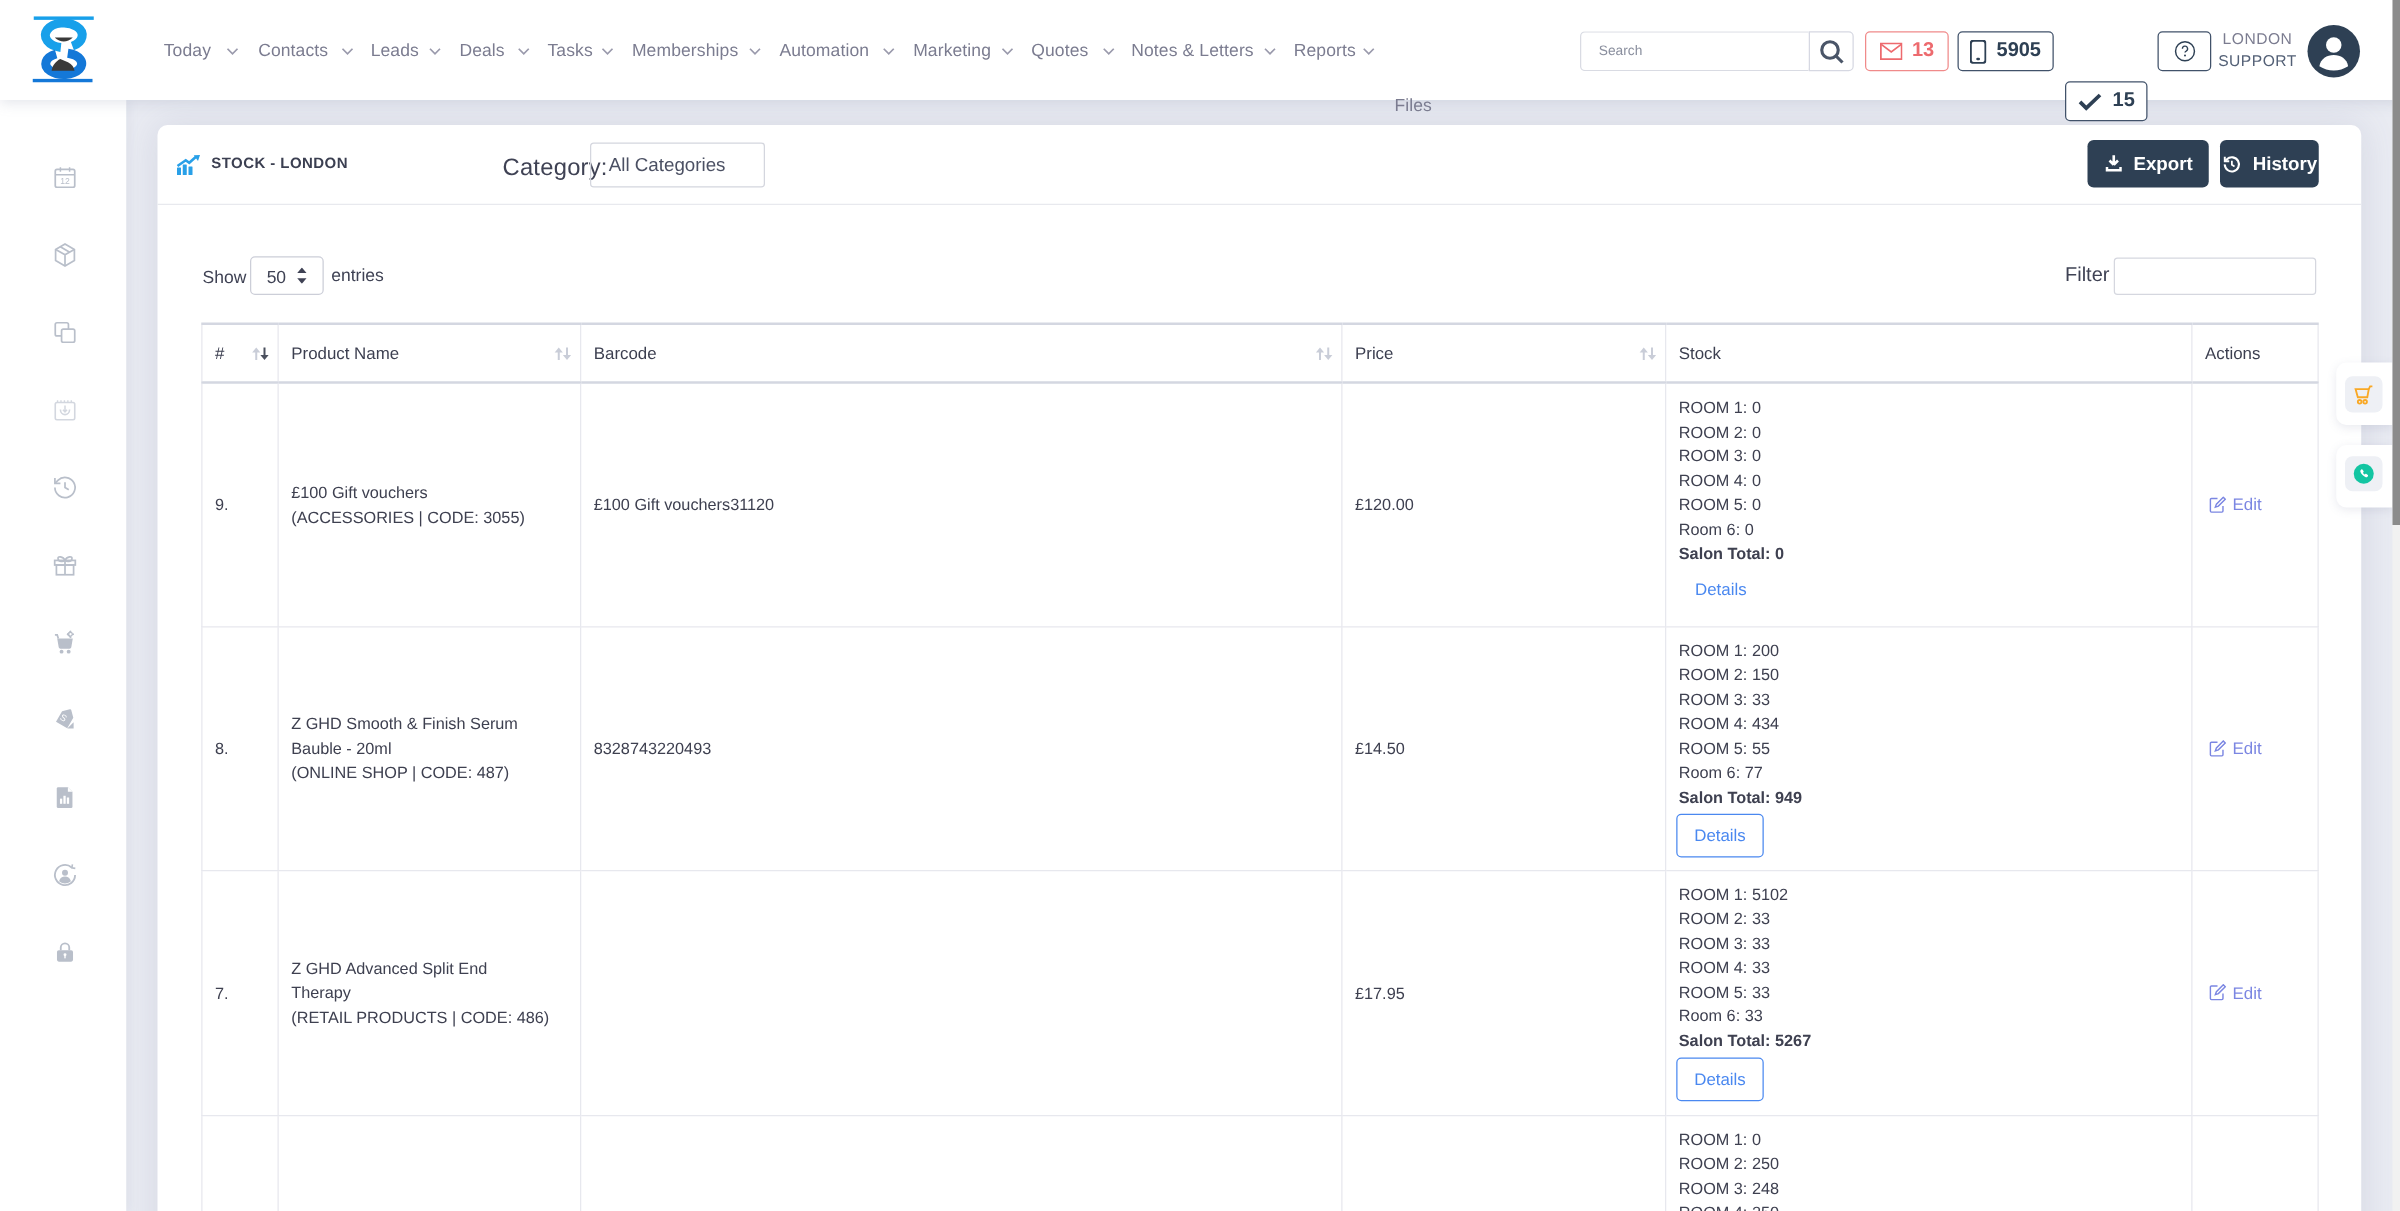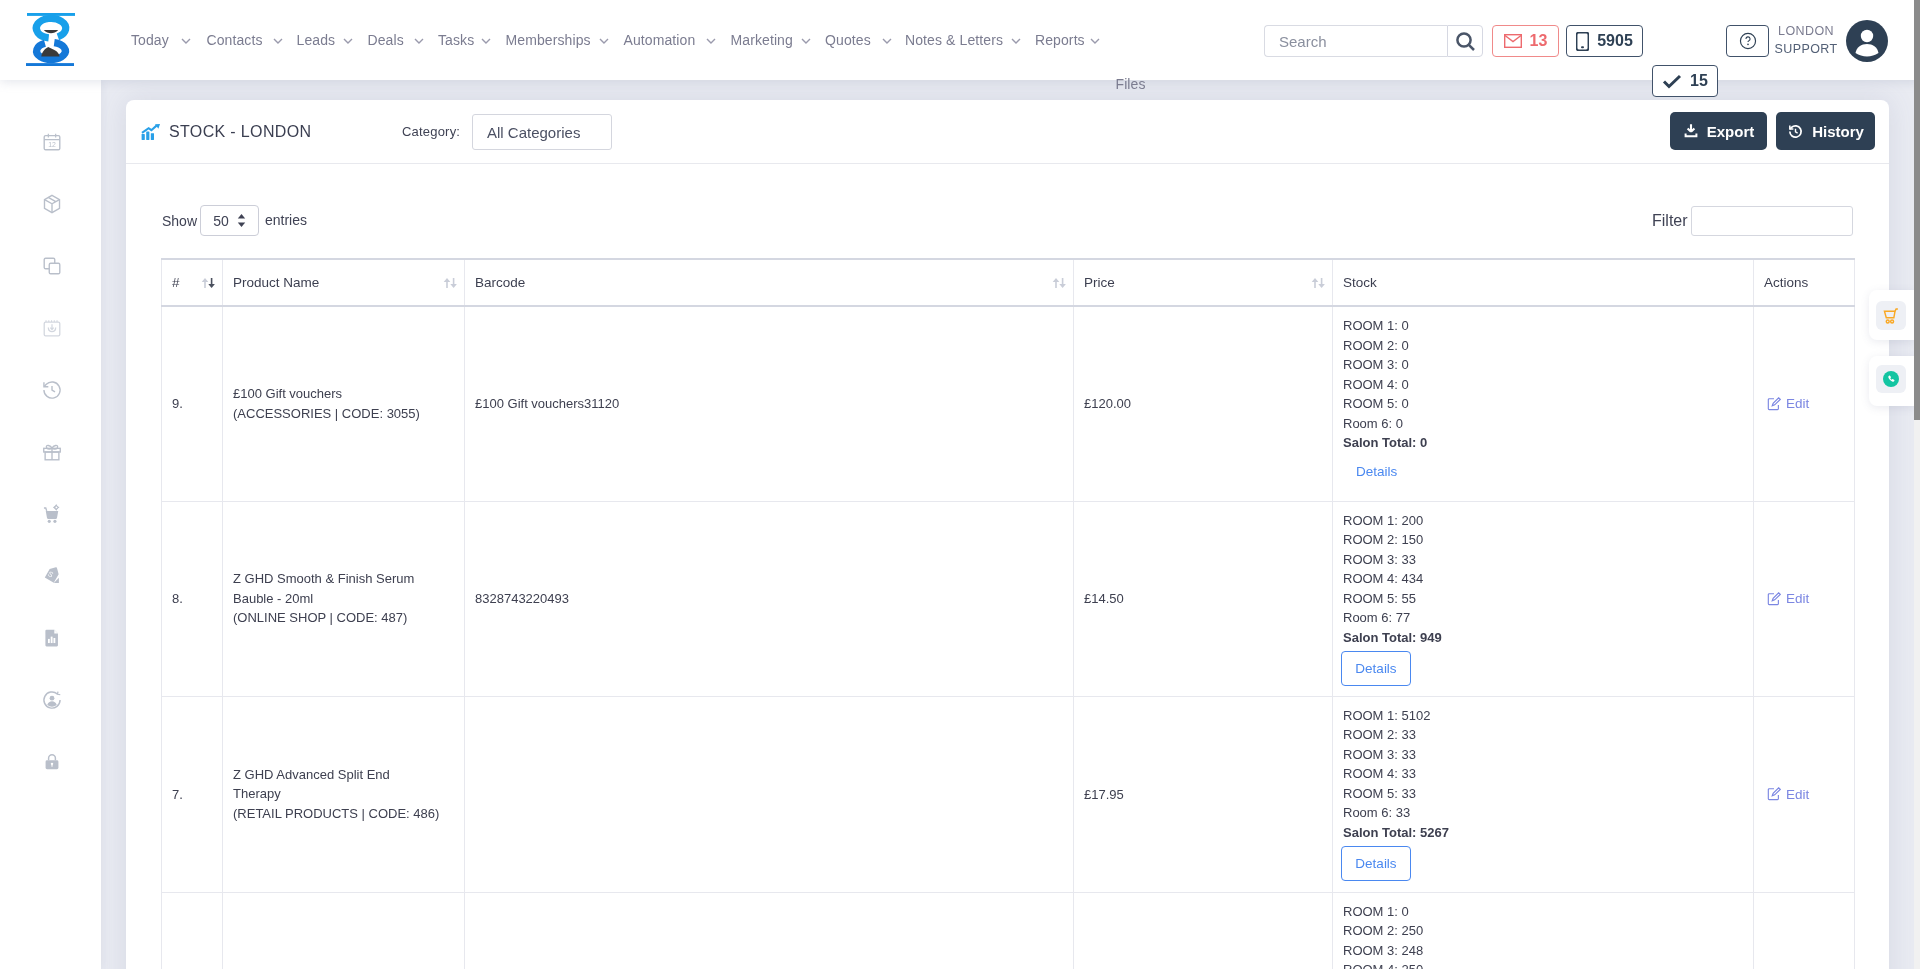--- a/index.html
+++ b/index.html
@@ -5,45 +5,45 @@
 * { margin:0; padding:0; box-sizing:border-box; }
 html,body { width:1920px; height:969px; overflow:hidden; font-family:"Liberation Sans", sans-serif; background:#e9ebf2; position:relative; }
 
 
 .topbar { position:absolute; left:0; top:0; width:1920px; height:80px; background:#fff; z-index:20; box-shadow:0 2px 10px rgba(130,140,170,.22); }
 .logo { position:absolute; left:26px; top:13px; }
 .nav { position:absolute; left:0; top:0; height:80px; width:1200px; }
 .nav .it { position:absolute; top:31.5px; color:#7b7c90; font-size:14px; letter-spacing:0.1px; white-space:nowrap; }
 .nav .car { position:absolute; top:37.5px; } .nav .car svg { display:block; }
 .searchgrp { position:absolute; left:1264px; top:25px; display:flex; }
-.searchinput { width:183px; height:32px; border:1px solid #d9dbe3; border-right:none; border-radius:4px 0 0 4px; padding-left:14px; font-size:15px; color:#8a8f9e; display:flex; align-items:center; background:#fff; }
+.searchinput { width:183px; height:32px; border:1px solid #d9dbe3; border-right:none; border-radius:4px 0 0 4px; padding-left:14px; font-size:11px; color:#8a8f9e; display:flex; align-items:center; background:#fff; }
 .searchbtn { width:36px; height:32px; border:1px solid #d6d8e2; border-radius:0 4px 4px 0; display:flex; align-items:center; justify-content:center; background:#fff; }
 .hbtn { position:absolute; top:25px; height:32px; border-radius:4px; display:flex; align-items:center; justify-content:center; background:#fff; font-size:16px; font-weight:600; }
 .hbtn.red { left:1492px; width:67px; border:1px solid #f08a8a; color:#ed6a6e; }
 .hbtn.b1 { left:1566px; width:77px; border:1px solid #41526a; color:#2e4054; }
 .hbtn.b2 { left:1652px; width:66px; border:1px solid #41526a; color:#2e4054;margin-top:40px; }
 .hbtn.b3 { left:1726px; width:43px; border:1px solid #41526a; color:#2e4054; }
 .lsup { position:absolute; left:1770px; top:22px; width:72px; text-align:center; font-size:12.5px; letter-spacing:0.4px; line-height:18px; }
 .lsup .l1 { color:#7b7c90; }
 .lsup .l2 { color:#536076; }
 .avatar { position:absolute; left:1846px; top:20px; width:42px; height:42px; border-radius:50%; background:#2e4054; display:flex; align-items:center; justify-content:center; }
 
 
 .sidebar { position:absolute; left:0; top:80px; width:101px; height:889px; background:#fff; z-index:10; box-shadow:2px 0 8px rgba(130,140,170,.10); }
 .sic { position:absolute; left:41px; width:22px; height:22px; }
 
 
 .card { position:absolute; left:126px; top:100px; width:1763px; height:1200px; background:#fff; border-radius:8px; box-shadow:0 0 28px rgba(90,100,140,.14); }
 .card-hd { position:absolute; left:0; top:0; width:100%; height:64px; border-bottom:1px solid #e8e9ee; }
-.title { position:absolute; left:43px; top:23px; font-size:16px; font-weight:400; letter-spacing:0.35px; color:#3b3f51; }
-.cat-lab { position:absolute; left:276px; top:24px; font-size:13px; font-weight:500; letter-spacing:0.2px; color:#3f4254; }
+.title { position:absolute; left:43px; top:23px; font-size:12px; font-weight:700; letter-spacing:0.35px; color:#3b3f51; }
+.cat-lab { position:absolute; left:276px; top:24px; font-size:19px; font-weight:500; letter-spacing:0.2px; color:#3f4254; }
 .cat-sel { position:absolute; left:346px; top:14px; width:140px; height:36px; border:1px solid #d4d6de; border-radius:3px; font-size:15px; color:#4b5063; display:flex; align-items:center; padding-left:14px; }
 .btn-dark { position:absolute; top:12px; height:38px; background:#2e4054; border-radius:5px; color:#fff; font-size:15px; font-weight:600; display:flex; align-items:center; justify-content:center; }
 .btn-exp { left:1544px; width:97px; }
-.btn-his { left:1650px; width:99px; }
+.btn-his { left:1650px; width:79px; }
 .btn-dark svg { margin-right:8px; }
 
 .show-row { position:absolute; left:36px; top:105px; height:31px; display:flex; align-items:center; font-size:14px; color:#3f4254; }
 .show-sel { position:absolute; left:38px; top:0; width:59px; height:31px; border:1px solid #ccced8; border-radius:4px; display:flex; align-items:center; justify-content:center; font-size:14px; color:#3f4254; }
 .show-ent { position:absolute; left:103px; top:7px; }
 .filter-lab { position:absolute; left:1526px; top:112px; font-size:16px; color:#3f4254; }
 .filter-inp { position:absolute; left:1565px; top:106px; width:162px; height:30px; border:1px solid #d5d7df; border-radius:3px; background:#fff; }
 
 
 table.dt { position:absolute; left:35px; top:158px; width:1693px; border-collapse:collapse; table-layout:fixed; font-size:13px; color:#3e4050; }

